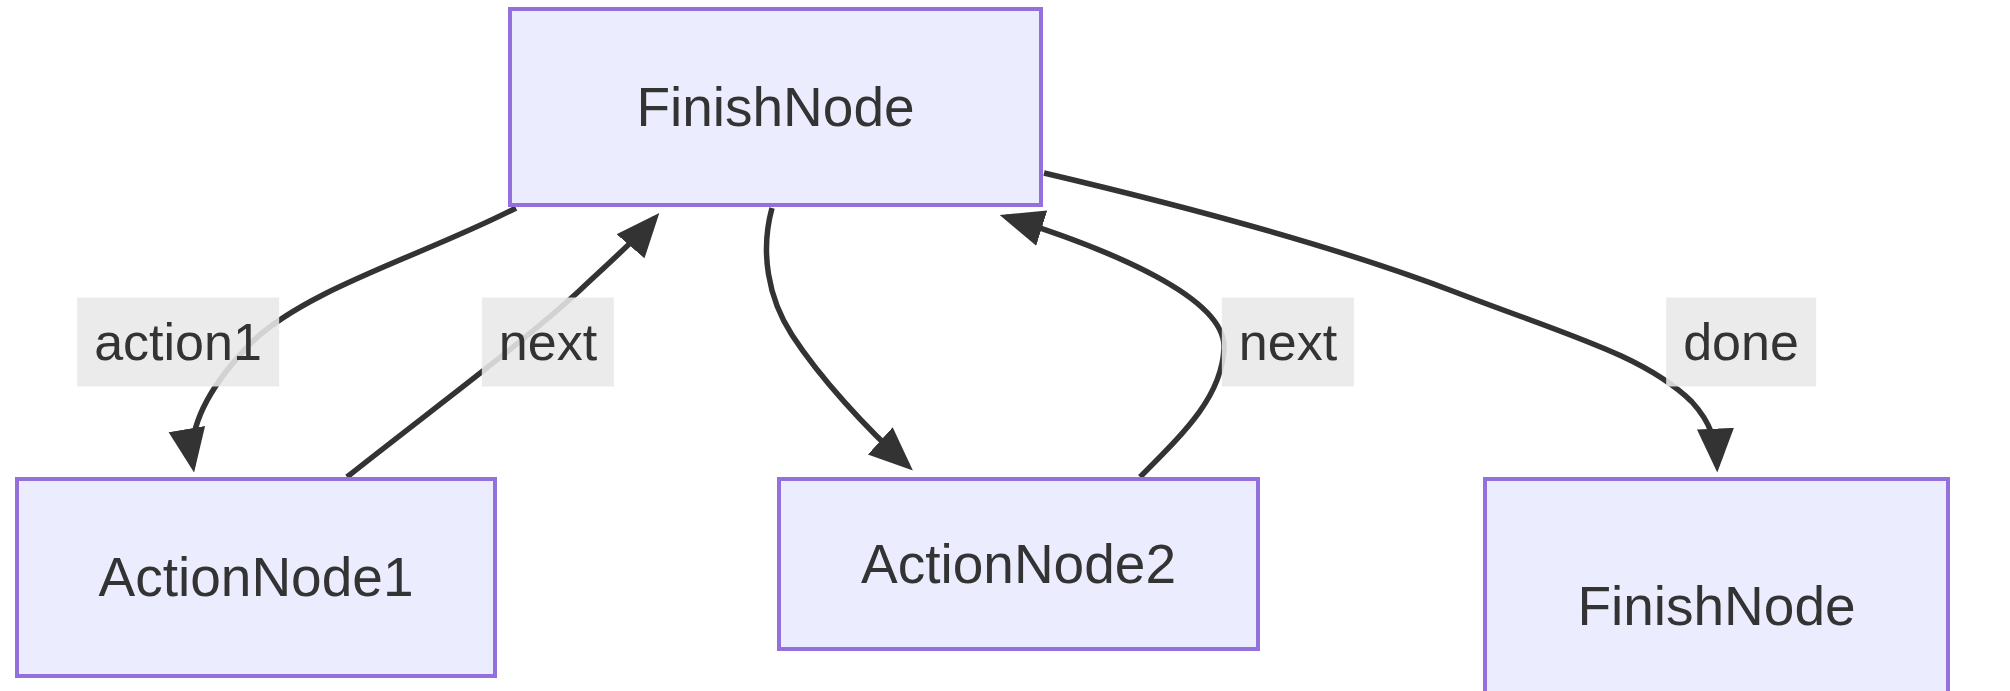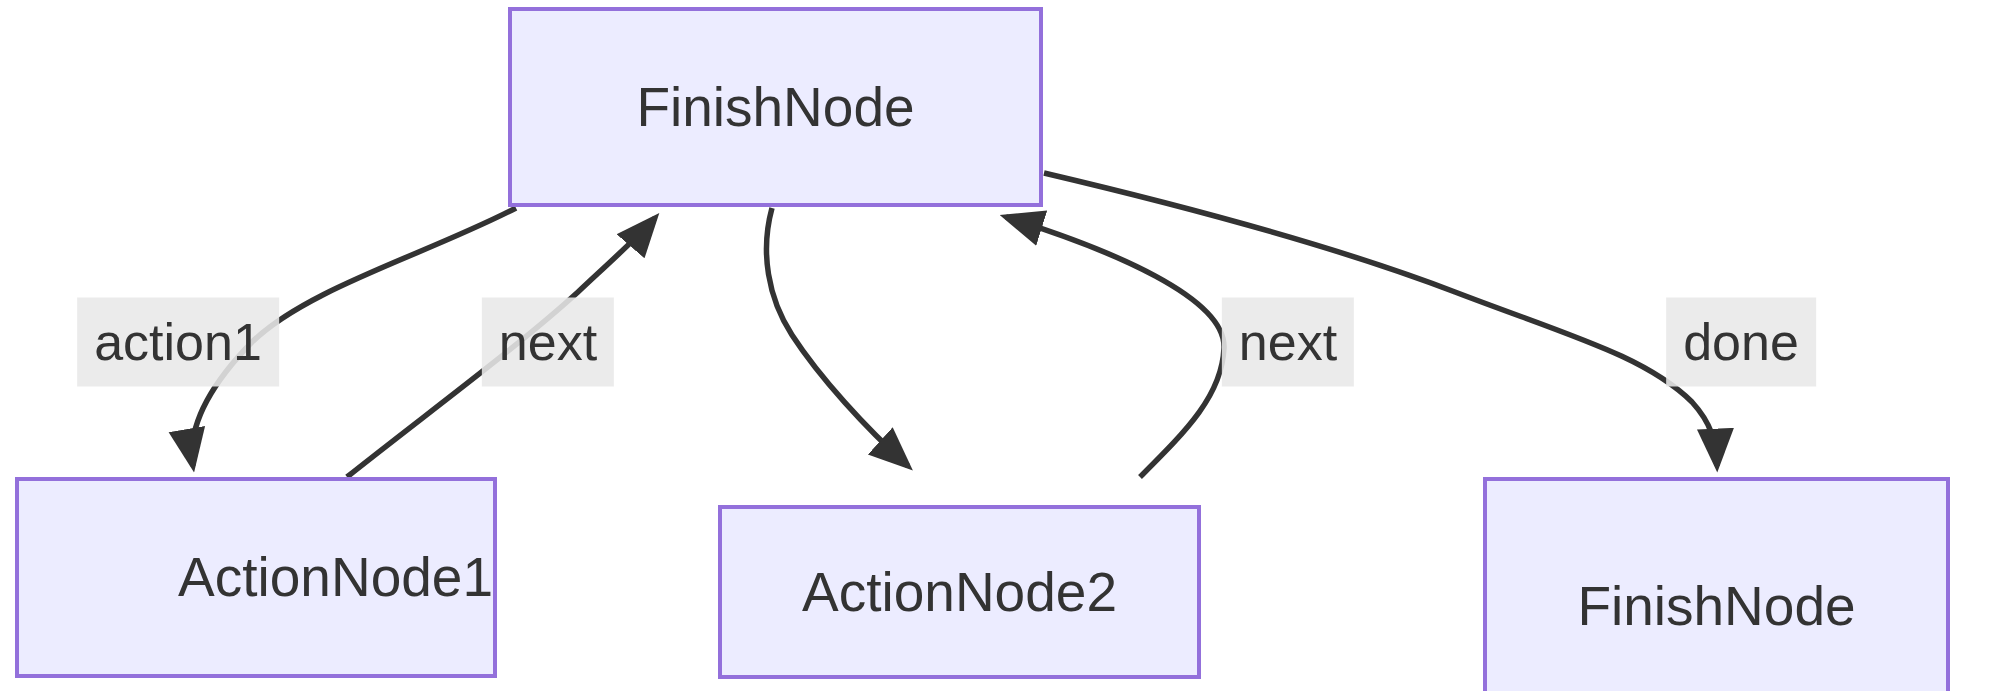--- a/index.html
+++ b/index.html
@@ -28,22 +28,22 @@
     box-sizing:border-box;
     background:var(--node-fill,#ECECFF);
     border:4px solid var(--node-border,#9370DB);
     display:flex;align-items:center;justify-content:center;
     color:var(--text,#333);
     font-size:55px;
     line-height:1;
     white-space:nowrap;
   }
   .node-decide {left:508px; top:7px;   width:535px; height:200px;}
-  .node-action1{left:15px;  top:477px; width:482px; height:201px;justify-content:flex-end;}
-  .node-action2{left:718px; top:477px; width:483px; height:174px;margin-top:28px;}
+  .node-action1{left:15px;  top:477px; width:482px; height:201px;}
+  .node-action2{left:777px; top:477px; width:483px; height:174px;}
   .node-finish {left:1483px;top:477px; width:467px; height:258px;}
   .edge-label{
     position:absolute;
     transform:translate(-50%,-50%);
     background:var(--label-bg,rgba(232,232,232,0.88));
     color:var(--text,#333);
     font-size:52px;
     line-height:1.25;
     padding:12px 17px;
     white-space:nowrap;

